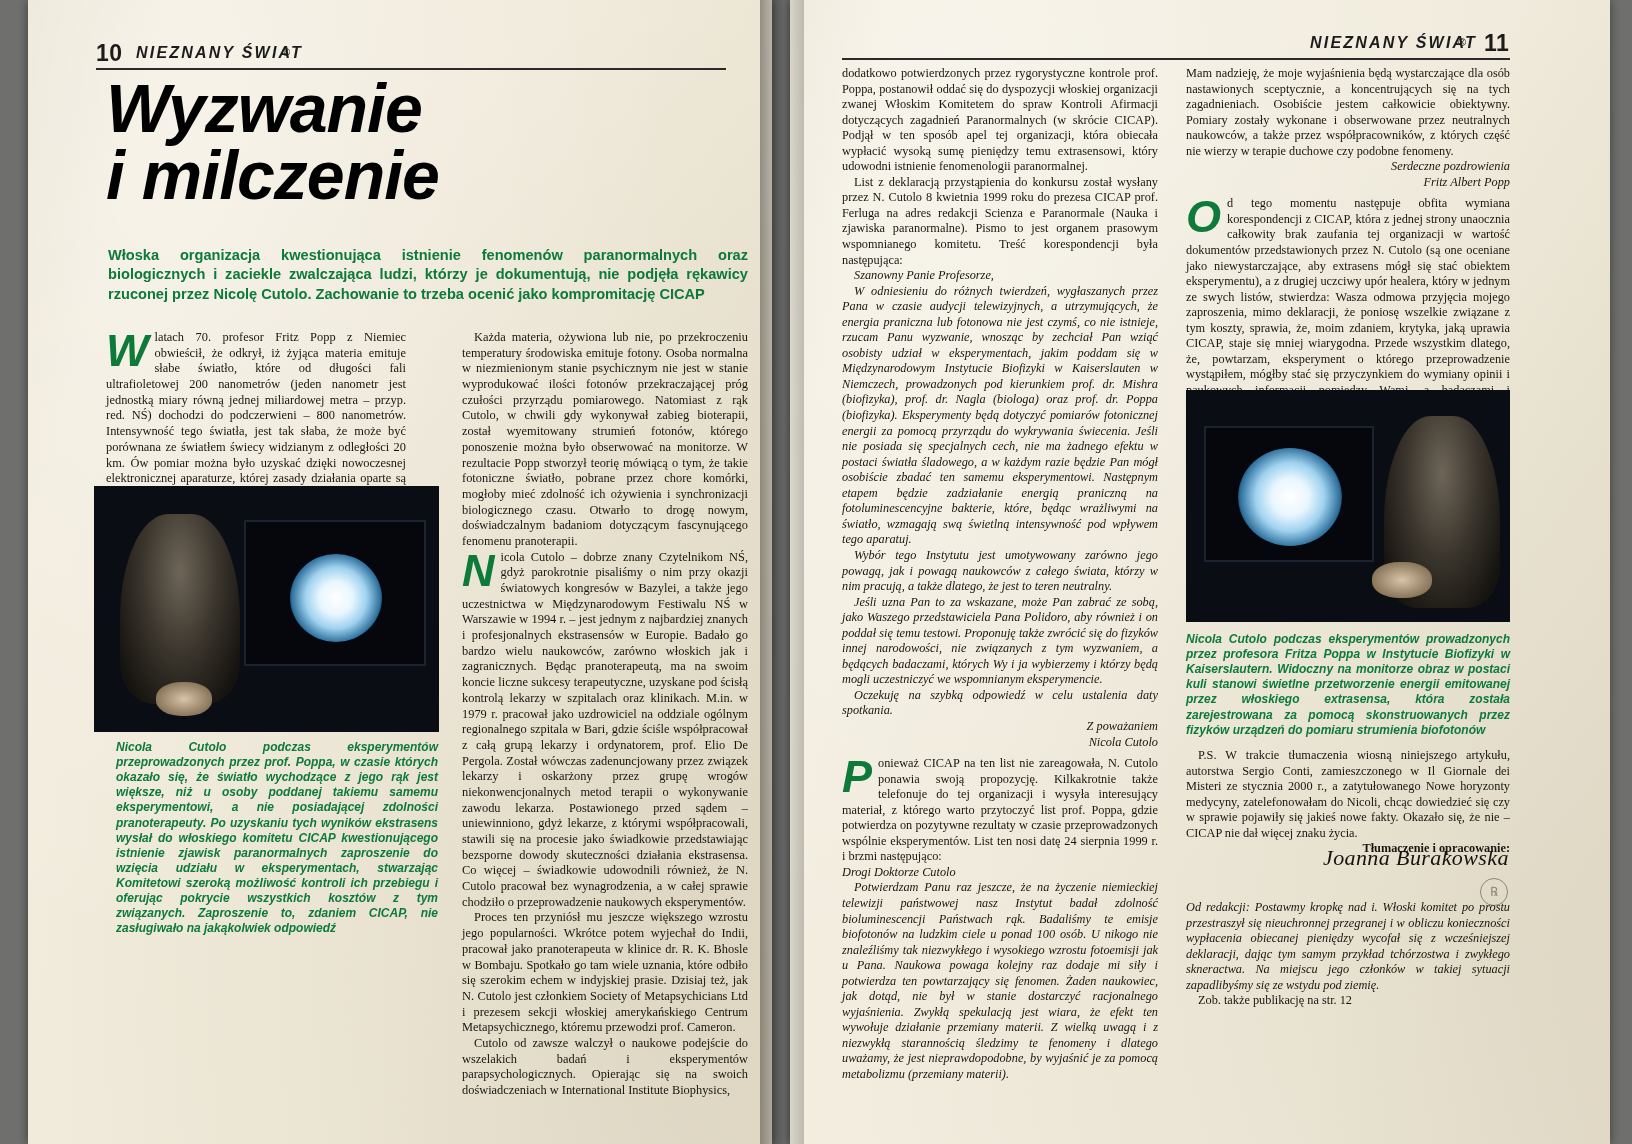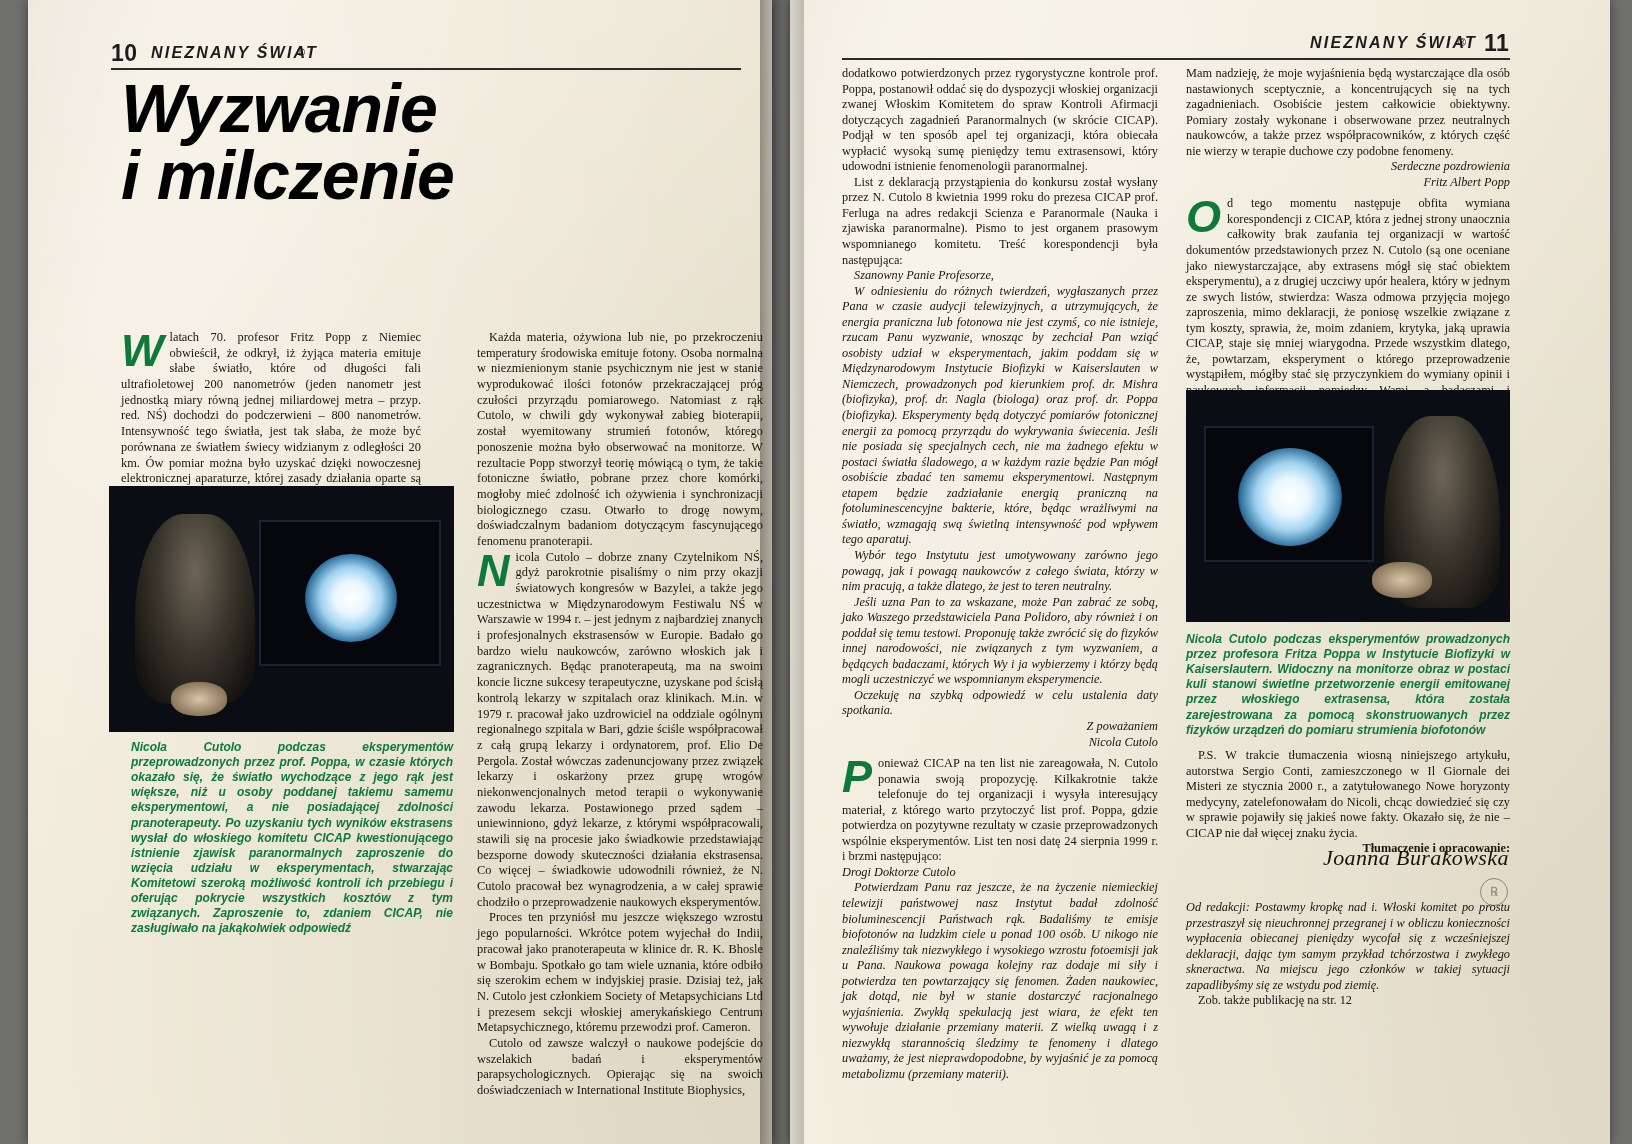--- a/index.html
+++ b/index.html
@@ -70,21 +70,21 @@
   .reg {
     font-size: 11px;
   }
   .headrule {
     position: absolute;
     height: 2px;
     background: #2a2a2a;
   }
 
   
-  .lp { position: absolute; left: 43px; top: 0; width: 744px; height: 1024px; }
+  .lp { position: absolute; left: 28px; top: 0; width: 744px; height: 1024px; }
   .headline {
     position: absolute;
     left: 78px;
     top: 75px;
     width: 640px;
     font-family: "Liberation Sans", sans-serif;
     font-weight: bold;
     font-style: italic;
     font-size: 68px;
     line-height: 0.98;
@@ -218,20 +218,21 @@
     <div class="runhead folio" style="left:68px; top:40px;">10</div>
     <div class="runhead magtitle" style="left:108px; top:44px;">NIEZNANY ŚWIAT</div>
     <div class="runhead reg" style="left:254px; top:46px;">®</div>
     <div class="headrule" style="left:68px; top:68px; width:630px;"></div>
 
     <div class="headline">
       <div>Wyzwanie</div>
       <div>i milczenie</div>
     </div>
 
+    <div class="lede">Włoska organizacja kwestionująca istnienie fenomenów paranormalnych oraz biologicznych i zaciekle zwalczająca ludzi, którzy je dokumentują, nie podjęła rękawicy rzuconej przez Nicolę Cutolo. Zachowanie to trzeba ocenić jako kompromitację CICAP</div>
 
     <div class="col" style="left:78px; top:330px; width:300px;">
       <p class="noind">
         <span class="dropcap">W</span><span>latach 70. profesor Fritz Popp z Niemiec obwieścił, że odkrył, iż żyjąca materia emituje słabe światło, które od długości fali ultrafioletowej 200 nanometrów (jeden nanometr jest jednostką miary równą jednej miliardowej metra – przyp. red. NŚ) dochodzi do podczerwieni – 800 nanometrów. Intensywność tego światła, jest tak słaba, że może być porównana ze światłem świecy widzianym z odległości 20 km. Ów pomiar można było uzyskać dzięki nowoczesnej elektronicznej aparaturze, której zasady działania oparte są o efekt fotopowielaczowy.</span>
       </p>
       <p>Zauważono, że w momencie przekroczenia śmierć ssaka wyższego rzędu (w tym człowieka), intensywność fotonicznej emisji zwanej bioluminescencją prawie dziesięciokrotnie się zwiększa. Profesor Popp postanowił sprawdzić, czy ta dziwna fenomenologia mogłaby odnosić się również do pranoterapii. Zwrócił się więc do znanego uzdrowiciela i ekstrasena z Bari, Nicoli Cutolo, który bardzo chętnie zgodził się wziąć udział</p>
     </div>
 
     <div class="photo" style="left:66px; top:486px; width:345px; height:246px;">
       <div class="monitor" style="left:150px; top:34px; width:178px; height:142px;"></div>

